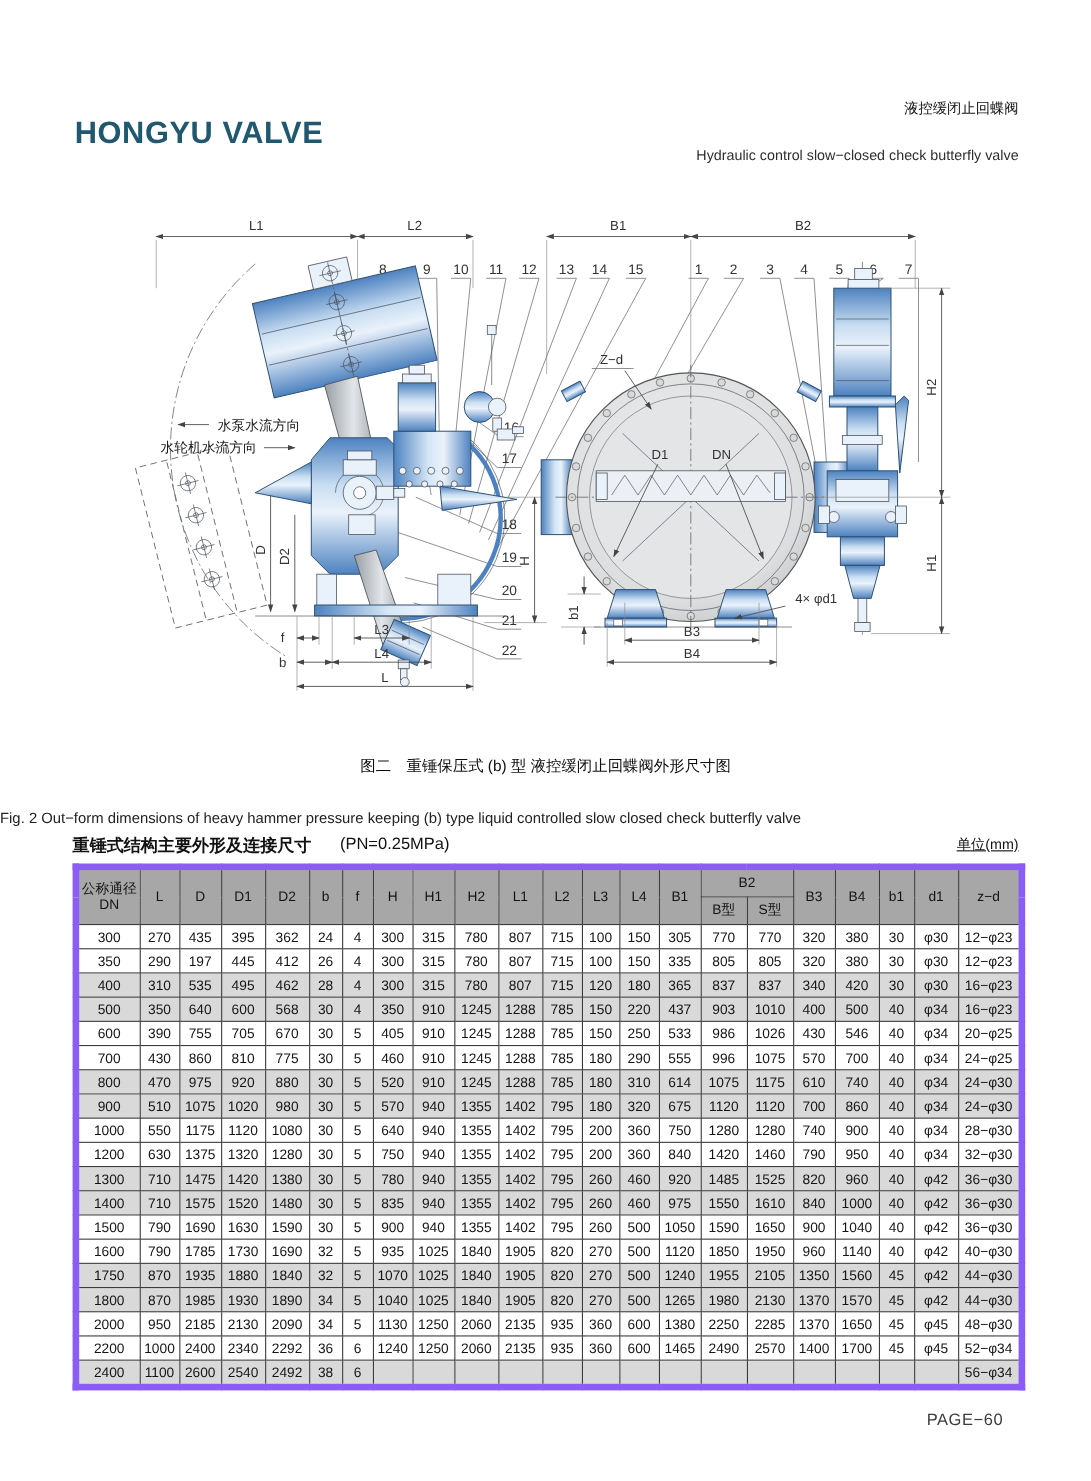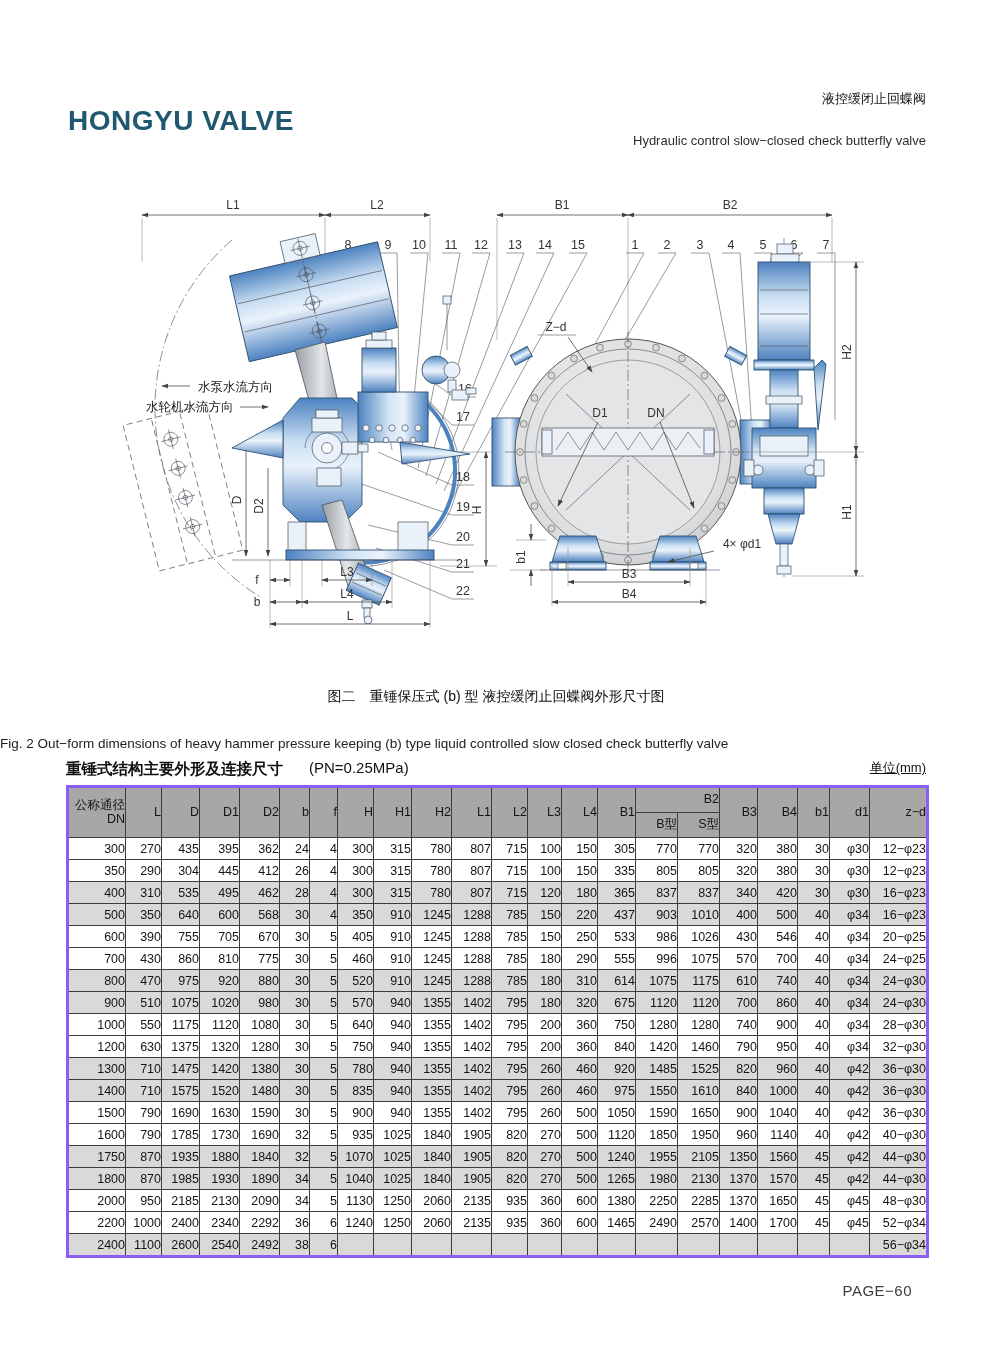--- a/index.html
+++ b/index.html
@@ -37,22 +37,22 @@
   .fig-en{position:absolute;left:0;top:736px;width:100%;text-align:left;
           font-size:13.5px;color:#222;}
 
   .tbl-title{position:absolute;left:66px;top:759px;width:860px;display:flex;
              align-items:flex-start;font-size:15px;color:#111;gap:18px;}
   .tt-cn{font-weight:bold;font-size:15.5px;}
   .tt-pn{margin-left:8px;}
   .tt-unit{margin-left:auto;font-size:13px;text-decoration:underline;}
 
   table.dims{position:absolute;left:66px;top:785px;width:860px;border-collapse:collapse;
-        table-layout:fixed;font-size:12.5px;color:#141414;text-align:right;
-        border:3px solid #8b5cf6;}
+        table-layout:fixed;font-size:12.5px;color:#141414;text-align:center;
+        border:6px solid #8b5cf6;}
   table.dims th,table.dims td{border:1px solid #3c3c3c;padding:0;overflow:hidden;}
   table.dims thead th{background:#a7a7a7;font-weight:normal;font-size:12.5px;height:24px;line-height:1.1;}
   table.dims td{height:21px;background:#fff;}
   table.dims tbody tr.shade td{background:#d9d9d9;}
 
   .footer{position:absolute;right:80px;top:1282px;font-size:15px;color:#3d3d3d;letter-spacing:.5px;}
 </style>
 </head>
 <body>
 
@@ -488,21 +488,21 @@
         <td>770</td>
         <td>320</td>
         <td>380</td>
         <td>30</td>
         <td>φ30</td>
         <td>12−φ23</td>
       </tr>
       <tr>
         <td>350</td>
         <td>290</td>
-        <td>304</td>
+        <td>197</td>
         <td>445</td>
         <td>412</td>
         <td>26</td>
         <td>4</td>
         <td>300</td>
         <td>315</td>
         <td>780</td>
         <td>807</td>
         <td>715</td>
         <td>100</td>

